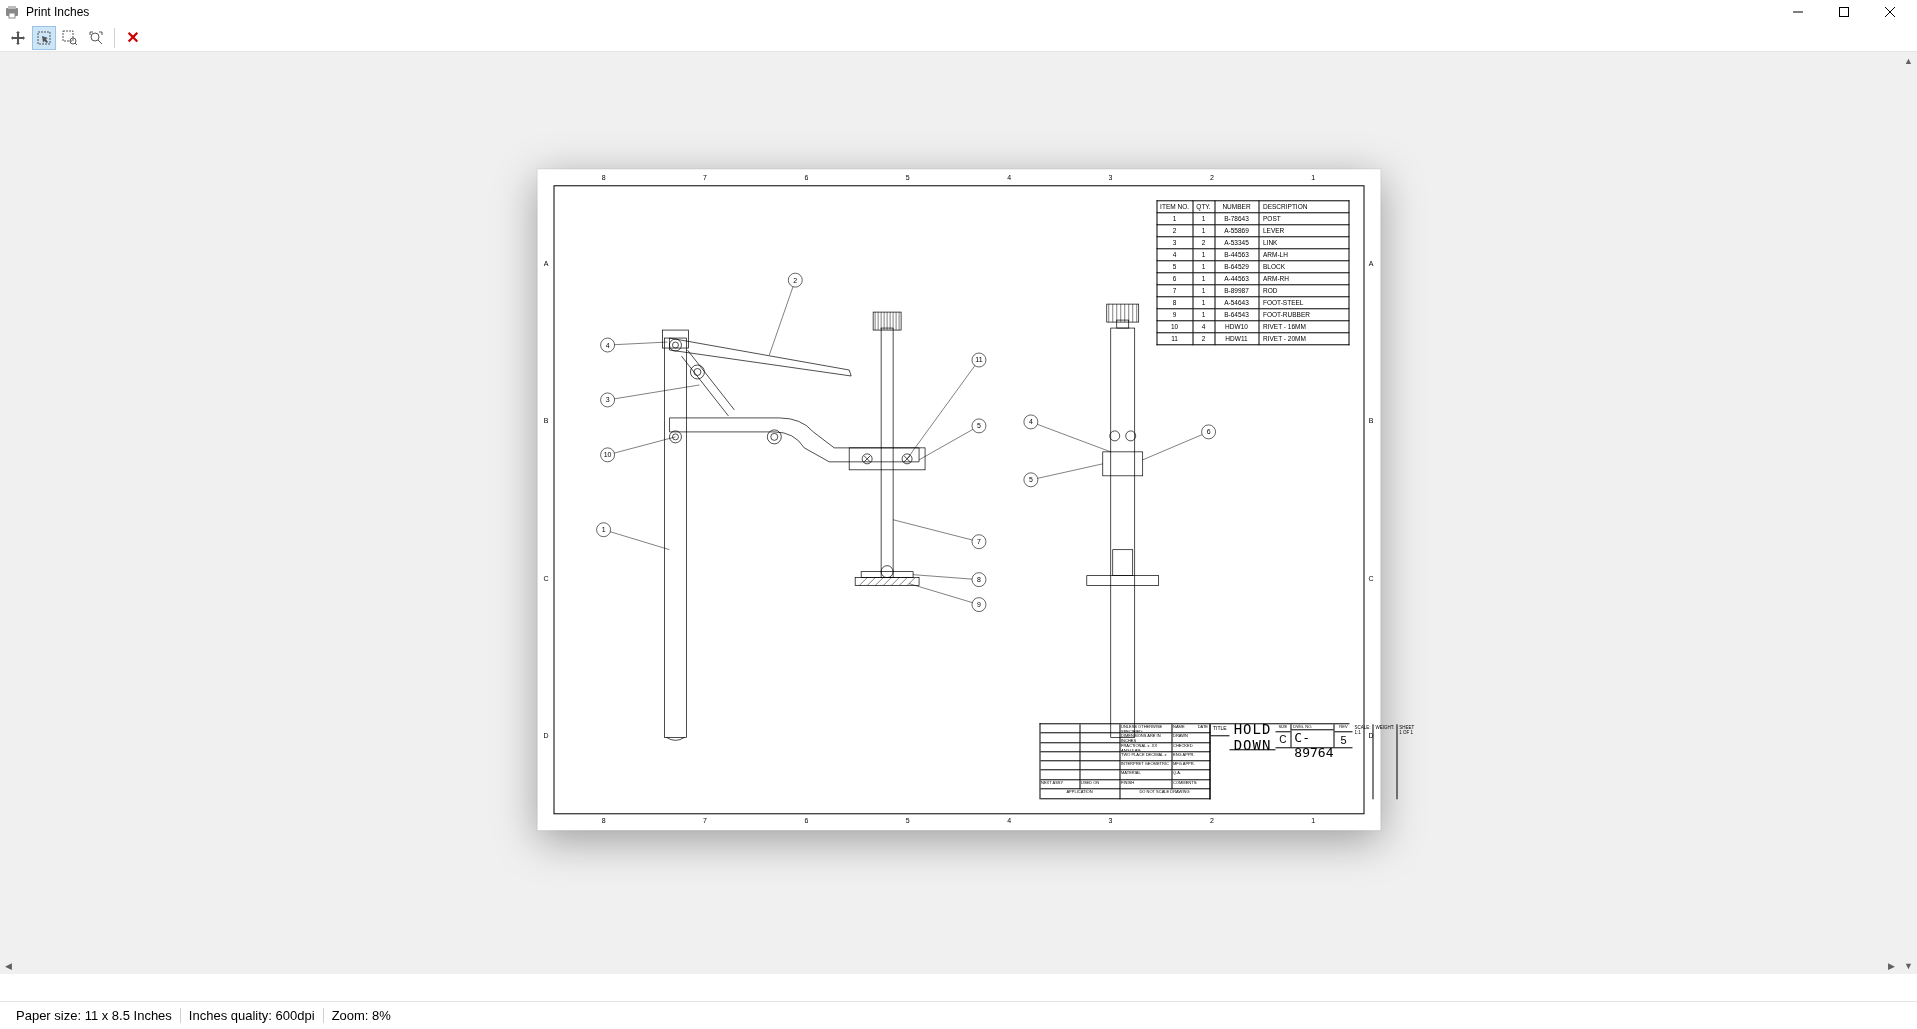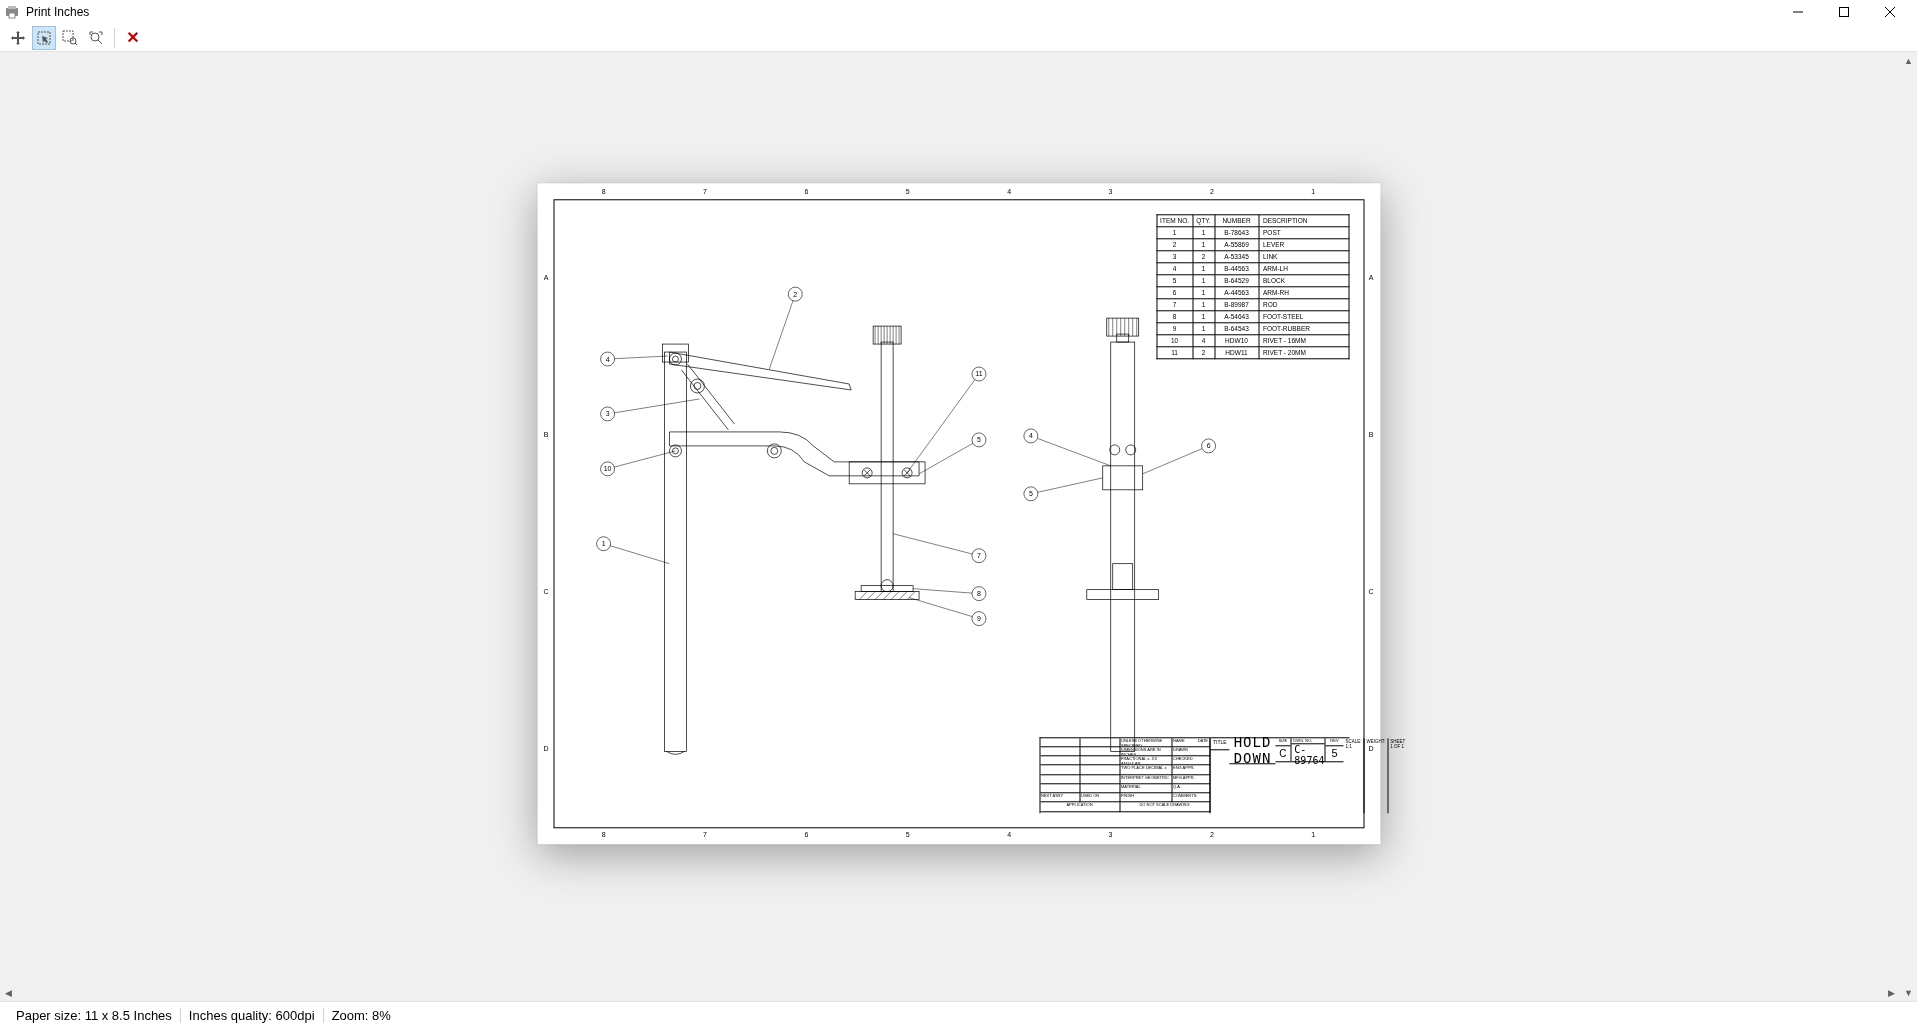--- a/index.html
+++ b/index.html
@@ -149,21 +149,21 @@
 .tb-left { width: 170px; border-right:1px solid #000; display:flex; flex-direction:column; }
 .tb-right { flex:1; display:flex; }
 .tb-right .tb-title-lbl { height:12px; border-bottom:1px solid #000; padding:1px 3px; font-size:5px; }
 .tb-right .tb-title-val { height:26px; display:flex; align-items:center; padding:0 4px; font-size:14px; font-family:monospace; letter-spacing:1px; border-bottom:1px solid #000; }
 .tb-right .tb-dwg-row { height:24px; display:flex; border-bottom:1px solid #000; }
 .tb-dwg-row .size { width:16px; border-right:1px solid #000; display:flex; flex-direction:column; }
 .tb-dwg-row .size div:first-child { font-size:4px; text-align:center; border-bottom:1px solid #000; height:8px; }
 .tb-dwg-row .size div:last-child { font-size:10px; text-align:center; flex:1; display:flex;align-items:center;justify-content:center; }
 .tb-dwg-row .dwgno { flex:1; border-right:1px solid #000; display:flex; flex-direction:column; }
 .tb-dwg-row .dwgno div:first-child { font-size:4px; padding-left:2px; border-bottom:1px solid #000; height:8px; }
-.tb-dwg-row .dwgno div:last-child { font-size:10px; font-family:monospace; padding-left:3px; flex:1; display:flex; align-items:center; }
+.tb-dwg-row .dwgno div:last-child { font-size:13px; font-family:monospace; padding-left:3px; flex:1; display:flex; align-items:center; }
 .tb-dwg-row .rev { width:18px; display:flex; flex-direction:column; }
 .tb-dwg-row .rev div:first-child { font-size:4px; text-align:center; border-bottom:1px solid #000; height:8px; }
 .tb-dwg-row .rev div:last-child { font-size:11px; text-align:center; flex:1; display:flex;align-items:center;justify-content:center; }
 .tb-right .tb-bot { flex:1; display:flex; font-size:4.5px; }
 .tb-bot div { border-right:1px solid #000; padding:1px 2px; }
 .tb-bot div:last-child { border-right:none; }
 
 .tb-left-grid { display:grid; grid-template-columns: 40px 40px 52px 38px; grid-template-rows: repeat(7, 1fr) 10px; height:100%; }
 .tb-left-grid div { border-right:1px solid #000; border-bottom:1px solid #000; padding:0 1px; font-size:4px; overflow:hidden; }
 
@@ -173,20 +173,21 @@
 .statusbar {
   height: 28px;
   display:flex;
   align-items:center;
   padding: 0 8px;
   background:#fff;
   border-top:1px solid #e5e5e5;
   font-size: 13px;
   color:#000;
   gap: 0;
+  margin-top: 27px;
 }
 .statusbar .cell { padding: 0 8px; border-right: 1px solid #d0d0d0; }
 .statusbar .cell:last-child { border-right:none; }
 </style>
 </head>
 <body>
 
 <div class="titlebar">
   <span class="app-icon">
     <svg viewBox="0 0 16 16">

